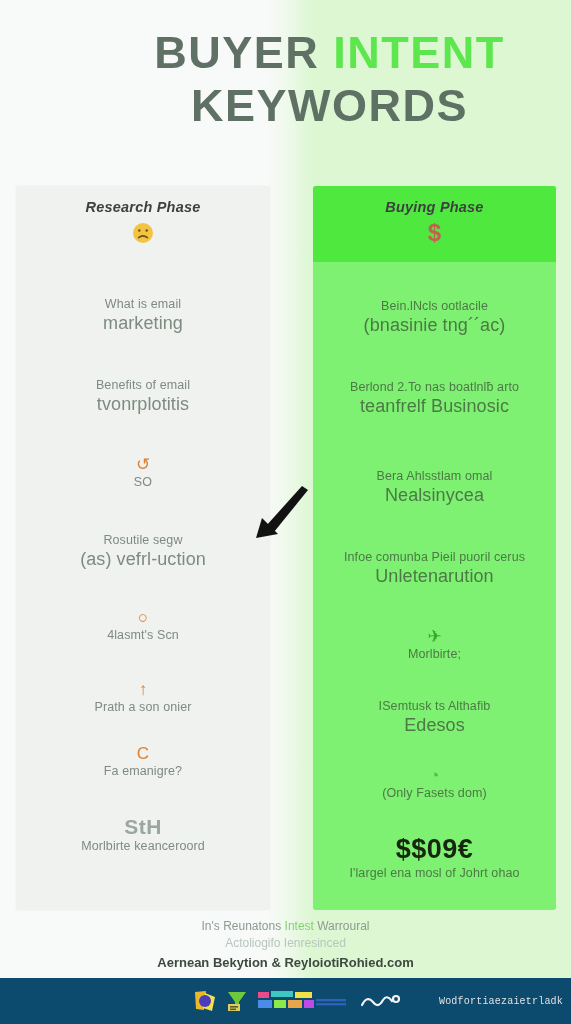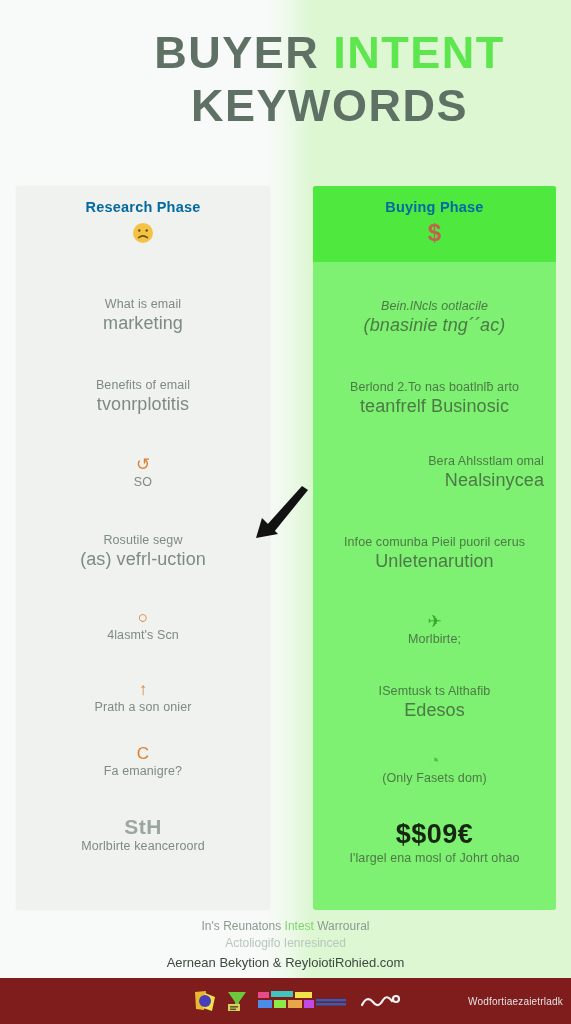--- a/index.html
+++ b/index.html
@@ -88,22 +88,23 @@
     flex-direction: column;
     align-items: center;
     justify-content: flex-start;
     padding-top: 13px;
     box-sizing: border-box;
   }
   #card-right .card-head { background: #4ee83f; }
   .head-title {
     font-size: 14.5px;
     font-weight: 600;
-    color: #0369a1;
+    color: #404040;
     letter-spacing: .2px;
+    font-style: italic;
   }
   .head-icon {
     margin-top: 6px;
     font-size: 22px;
     line-height: 1;
   }
   .head-icon.money {
     color: #c4604e;
     font-weight: 700;
     font-size: 24px;
@@ -166,35 +167,36 @@
     text-align: center;
     z-index: 4;
     line-height: 1.45;
   }
   .foot-1 { font-size: 12px; color: #8d9a90; }
   .foot-1 .hl { color: #7fd46f; margin-top: 16px; }
   .foot-2 { font-size: 12px; color: #b9c6bc; }
   .foot-3 {
     font-size: 13px;
     color: #3d4a41;
-    font-weight: 400;
+    font-weight: 700;
     margin-top: 1px;
   }
 
   
   #logo-bar {
     position: absolute;
     left: 0;
     bottom: 0;
     width: 571px;
     height: 46px;
-    background: #7f1d1d;
+    background: #0c4a6e;
     z-index: 6;
     display: flex;
     align-items: center;
+    font-family: Liberation Mono, monospace;
   }
   #logo-strip {
     position: absolute;
     left: 192px;
     display: flex;
     align-items: center;
     gap: 6px;
   }
   .logo-mark { display: block; }
   #logo-bar-text {
@@ -279,31 +281,31 @@
     </div>
   </div>
 
   <div id="card-right" class="card">
     <div class="card-head">
       <div class="head-title">Buying Phase</div>
       <div class="head-icon money">$</div>
     </div>
     <div class="card-body">
 
-      <div class="entry" style="margin-top:22px;font-style:italic;">
+      <div class="entry" style="margin-top:22px;">
         <div class="entry-line">Bein.lNcls ootlacile</div>
         <div class="entry-line sub">(bnasinie tng´´ac)</div>
       </div>
 
       <div class="entry" style="margin-top:42px;">
         <div class="entry-line">Berlond 2.To nas boatlnlƀ arto</div>
         <div class="entry-line sub">teanfrelf Businosic</div>
       </div>
 
-      <div class="entry" style="margin-top:35px;text-align:right;">
+      <div class="entry" style="margin-top:50px;">
         <div class="entry-line">Bera Ahlsstlam omal</div>
         <div class="entry-line sub">Nealsinycea</div>
       </div>
 
       <div class="entry" style="margin-top:42px;">
         <div class="entry-line">Infoe comunba Pieil puoril cerus</div>
         <div class="entry-line sub">Unletenarution</div>
       </div>
 
       <div class="entry" style="margin-top:40px;">

